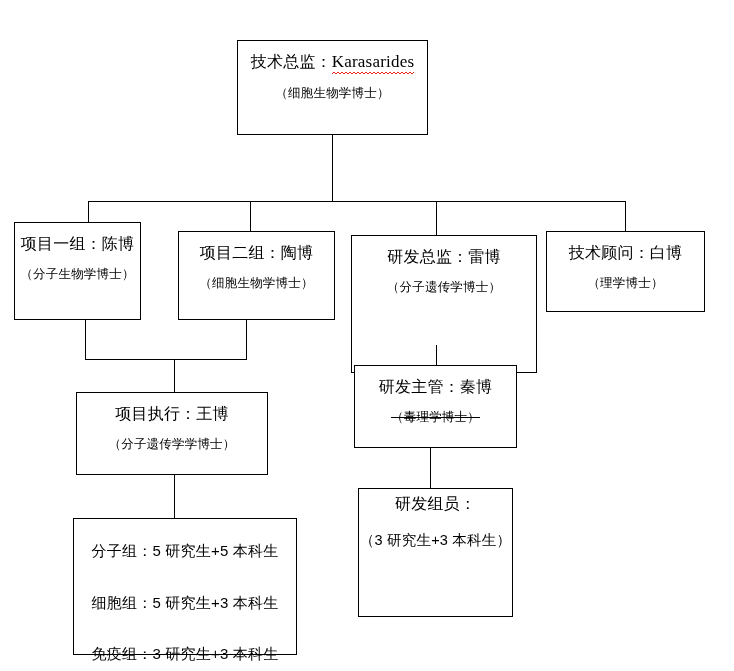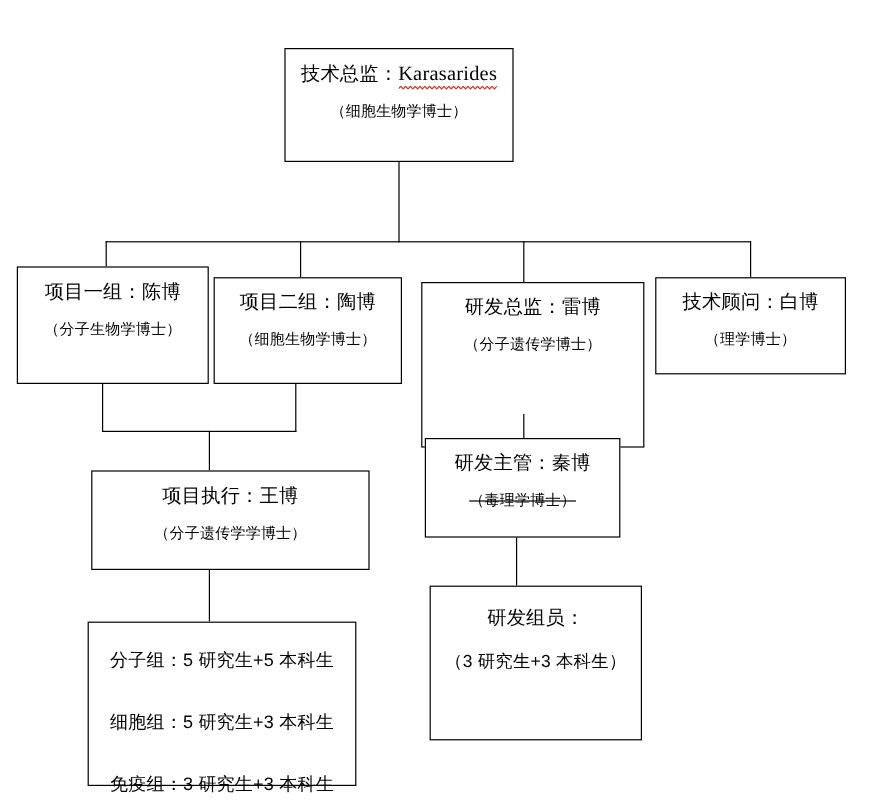--- a/index.html
+++ b/index.html
@@ -96,21 +96,21 @@
     <div class="node-sub">（细胞生物学博士）</div>
   </div>
 
   <div class="conn conn-v" style="left:332px; top:135px; height:67px;"></div>
   <div class="conn conn-h" style="left:88px; top:201px; width:538px;"></div>
   <div class="conn conn-v" style="left:88px; top:201px; height:21px;"></div>
   <div class="conn conn-v" style="left:250px; top:201px; height:30px;"></div>
   <div class="conn conn-v" style="left:436px; top:201px; height:34px;"></div>
   <div class="conn conn-v" style="left:625px; top:201px; height:30px;"></div>
 
-  <div class="node-box" style="left:14px; top:222px; width:160px; height:98px;text-align:center;">
+  <div class="node-box" style="left:14px; top:222px; width:127px; height:98px;text-align:center;">
     <div class="node-title">项目一组：陈博</div>
     <div class="node-sub">（分子生物学博士）</div>
   </div>
 
   <div class="node-box" style="left:178px; top:231px; width:157px; height:89px;">
     <div class="node-title">项目二组：陶博</div>
     <div class="node-sub">（细胞生物学博士）</div>
   </div>
 
   <div class="node-box" style="left:351px; top:235px; width:186px; height:138px;">
@@ -123,37 +123,37 @@
     <div class="node-sub">（理学博士）</div>
   </div>
 
   <div class="conn conn-v" style="left:85px; top:320px; height:40px;"></div>
   <div class="conn conn-v" style="left:246px; top:320px; height:40px;"></div>
   <div class="conn conn-h" style="left:85px; top:359px; width:162px;"></div>
   <div class="conn conn-v" style="left:174px; top:359px; height:33px;"></div>
 
   <div class="conn conn-v" style="left:436px; top:345px; height:20px;"></div>
 
-  <div class="node-box" style="left:76px; top:392px; width:232px; height:83px;text-align:center;">
+  <div class="node-box" style="left:76px; top:392px; width:192px; height:83px;text-align:center;">
     <div class="node-title">项目执行：王博</div>
     <div class="node-sub">（分子遗传学学博士）</div>
   </div>
 
   <div class="node-box" style="left:354px; top:365px; width:163px; height:83px;">
     <div class="node-title">研发主管：秦博</div>
     <div class="node-sub struck">（毒理学博士）</div>
   </div>
 
   <div class="conn conn-v" style="left:174px; top:475px; height:43px;"></div>
   <div class="conn conn-v" style="left:430px; top:448px; height:40px;"></div>
 
   <div class="node-box roster-box" style="left:73px; top:518px; width:224px; height:137px;">
     <div class="roster-line">分子组：5 研究生+5 本科生</div>
     <div class="roster-line">细胞组：5 研究生+3 本科生</div>
     <div class="roster-line">免疫组：3 研究生+3 本科生</div>
   </div>
 
-  <div class="node-box" style="left:358px; top:488px; width:177px; height:129px; padding-top:16px;">
+  <div class="node-box" style="left:358px; top:488px; width:155px; height:129px; padding-top:4px;">
     <div class="node-title">研发组员：</div>
     <div class="node-sub" style="font-size:14.5px; margin-top:16px;">（3 研究生+3 本科生）</div>
   </div>
 
 </div>
 
 </body></html>

